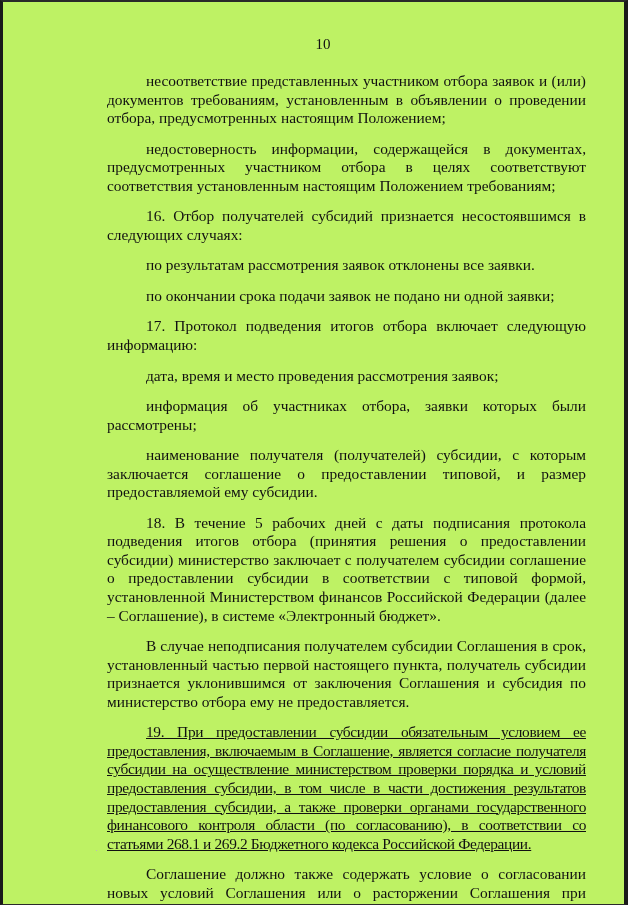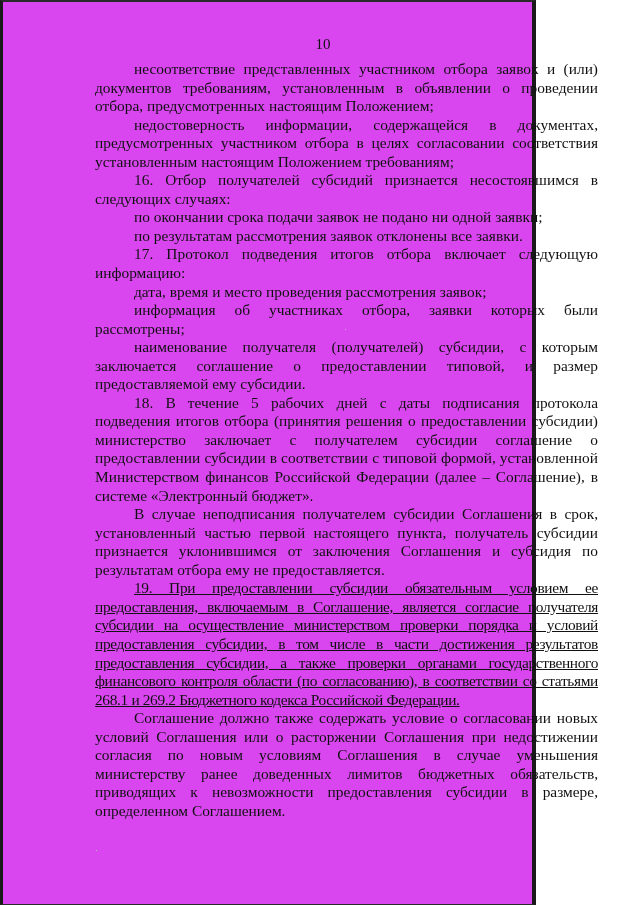--- a/index.html
+++ b/index.html
@@ -9,23 +9,23 @@
     }
     body {
       width: 640px;
       height: 905px;
       position: relative;
       overflow: hidden;
     }
     .page {
       position: absolute;
       left: 0; top: 0;
-      width: 536px;
+      width: 628px;
       height: 905px;
-      background: #d946ef;
+      background: #bef264;
       box-sizing: border-box;
       border-left: 3px solid #1a1a1a;
       border-right: 4px solid #1a1a1a;
       border-top: 2px solid #2a2a2a;
       border-bottom: 1px solid #2a2a2a;
     }
     .page-number {
       position: absolute;
       top: 33px;
       left: 0;
@@ -40,21 +40,21 @@
       position: absolute;
       left: 92px;
       top: 58px;
       width: 503px;
       font-family: "Liberation Serif", "DejaVu Serif", serif;
       font-size: 15.4px;
       line-height: 18.55px;
       color: #111;
     }
     .para {
-      margin: 0;
+      margin: 12px;
       text-align: justify;
       text-indent: 39px;
       hyphens: none;
     }
     .para.narrow {
       letter-spacing: -0.35px;
       text-decoration: underline;
     }
     .dot {
       position: absolute;
@@ -63,29 +63,29 @@
     }
   </style>
 </head>
 <body>
 
 <div class="page">
   <div class="page-number">10</div>
 
   <div class="body-text">
     <p class="para">несоответствие представленных участником отбора заявок и (или) документов требованиям, установленным в объявлении о проведении отбора, предусмотренных настоящим Положением;</p>
-    <p class="para">недостоверность информации, содержащейся в документах, предусмотренных участником отбора в целях согласовании соответствия установленным настоящим Положением требованиям;</p>
+    <p class="para">недостоверность информации, содержащейся в документах, предусмотренных участником отбора в целях соответствуют соответствия установленным настоящим Положением требованиям;</p>
     <p class="para">16. Отбор получателей субсидий признается несостоявшимся в следующих случаях:</p>
+    <p class="para">по результатам рассмотрения заявок отклонены все заявки.</p>
     <p class="para">по окончании срока подачи заявок не подано ни одной заявки;</p>
-    <p class="para">по результатам рассмотрения заявок отклонены все заявки.</p>
     <p class="para">17. Протокол подведения итогов отбора включает следующую информацию:</p>
     <p class="para">дата, время и место проведения рассмотрения заявок;</p>
     <p class="para">информация об участниках отбора, заявки которых были рассмотрены;</p>
     <p class="para">наименование получателя (получателей) субсидии, с которым заключается соглашение о предоставлении типовой, и размер предоставляемой ему субсидии.</p>
     <p class="para">18. В течение 5 рабочих дней с даты подписания протокола подведения итогов отбора (принятия решения о предоставлении субсидии) министерство заключает с получателем субсидии соглашение о предоставлении субсидии в соответствии с типовой формой, установленной Министерством финансов Российской Федерации (далее – Соглашение), в системе «Электронный бюджет».</p>
-    <p class="para">В случае неподписания получателем субсидии Соглашения в срок, установленный частью первой настоящего пункта, получатель субсидии признается уклонившимся от заключения Соглашения и субсидия по результатам отбора ему не предоставляется.</p>
+    <p class="para">В случае неподписания получателем субсидии Соглашения в срок, установленный частью первой настоящего пункта, получатель субсидии признается уклонившимся от заключения Соглашения и субсидия по министерство отбора ему не предоставляется.</p>
     <p class="para narrow">19. При предоставлении субсидии обязательным условием ее предоставления, включаемым в Соглашение, является согласие получателя субсидии на осуществление министерством проверки порядка и условий предоставления субсидии, в том числе в части достижения результатов предоставления субсидии, а также проверки органами государственного финансового контроля области (по согласованию), в соответствии со статьями 268.1 и 269.2 Бюджетного кодекса Российской Федерации.</p>
     <p class="para">Соглашение должно также содержать условие о согласовании новых условий Соглашения или о расторжении Соглашения при недостижении согласия по новым условиям Соглашения в случае уменьшения министерству ранее доведенных лимитов бюджетных обязательств, приводящих к невозможности предоставления субсидии в размере, определенном Соглашением.</p>
   </div>
 
   <div class="dot" style="left:93px; top:848px;"></div>
   <div class="dot" style="left:342px; top:327px;"></div>
 </div>
 
 </body></html>

